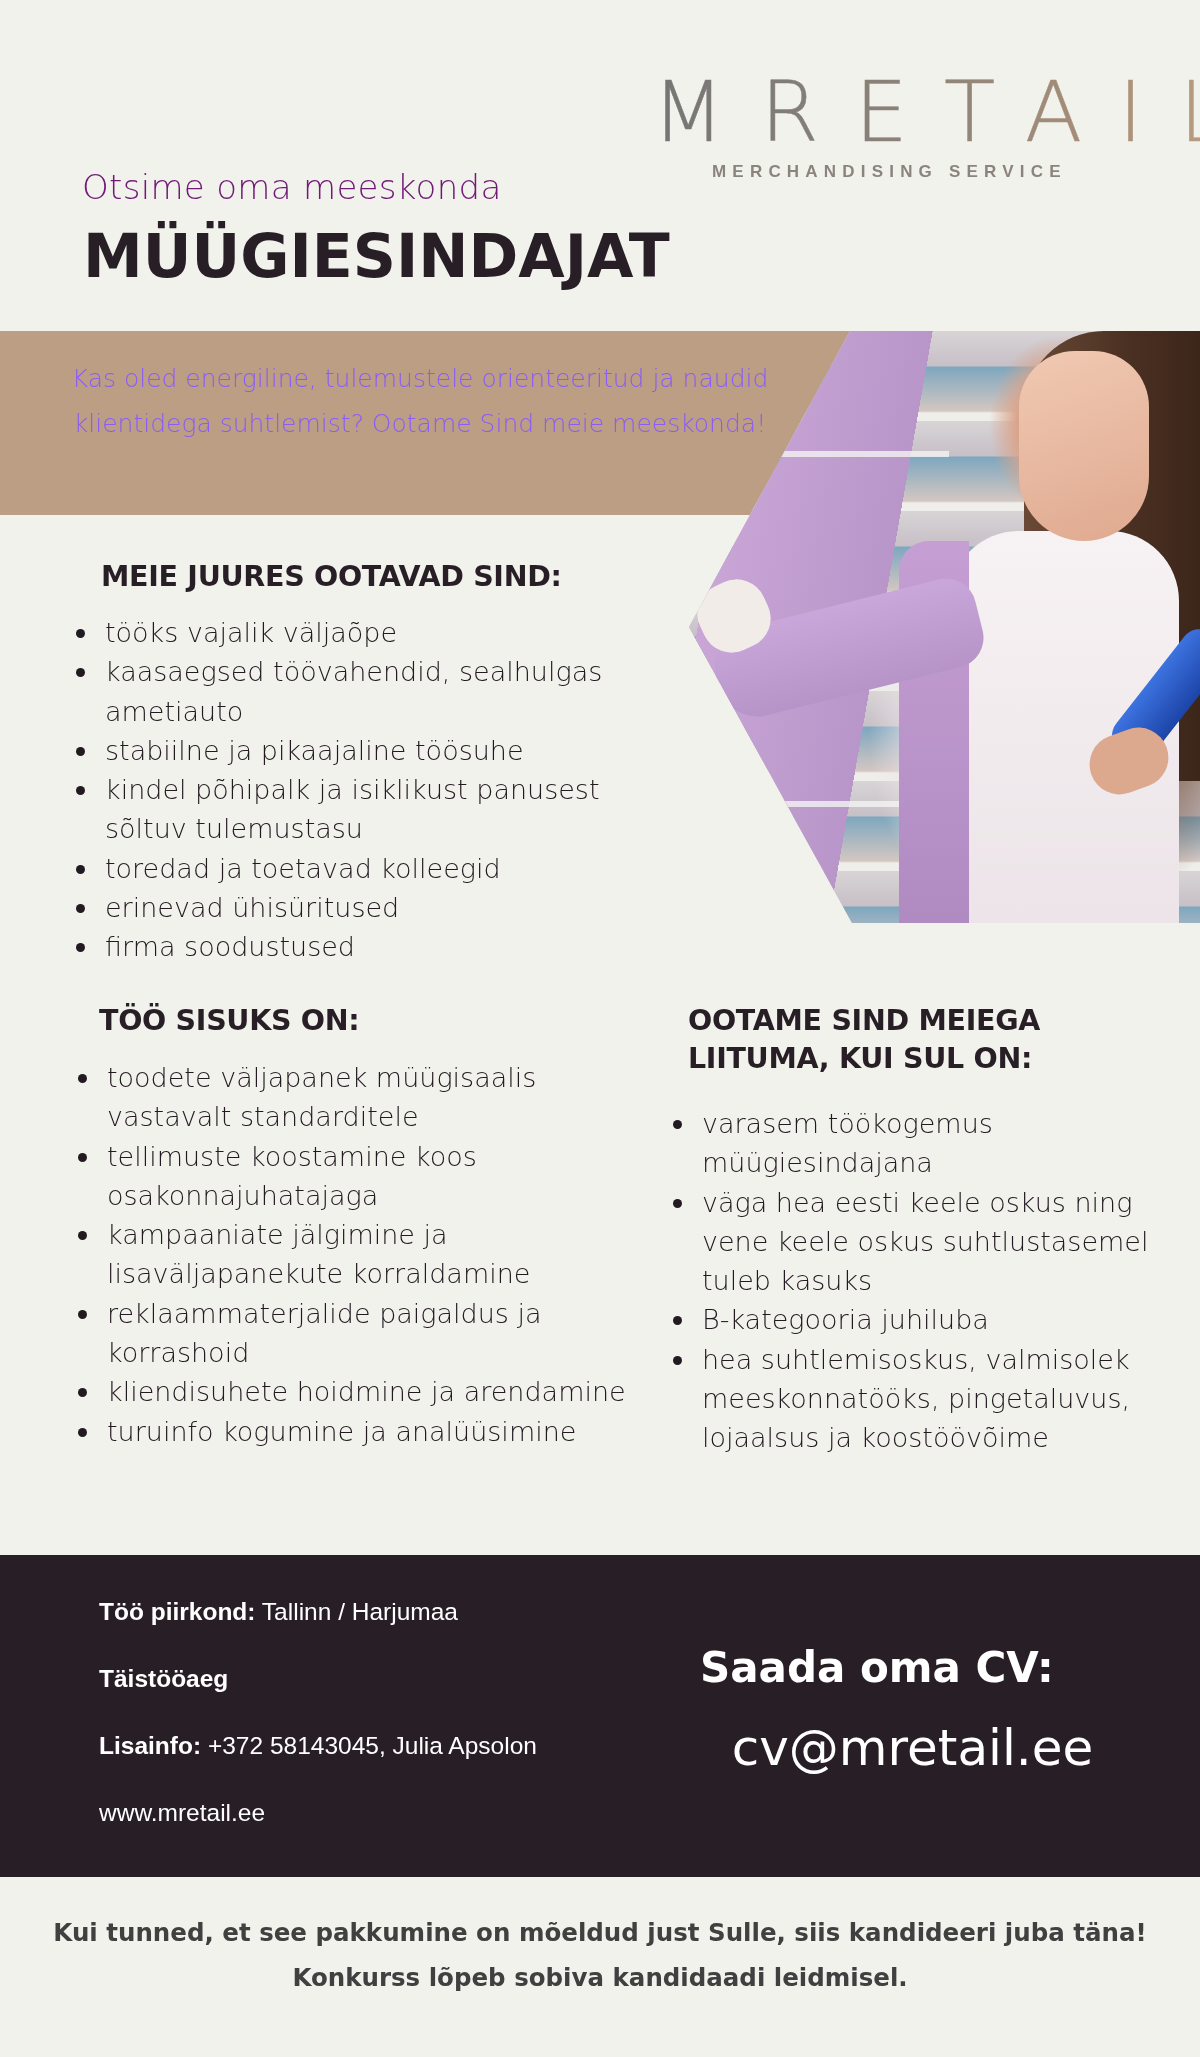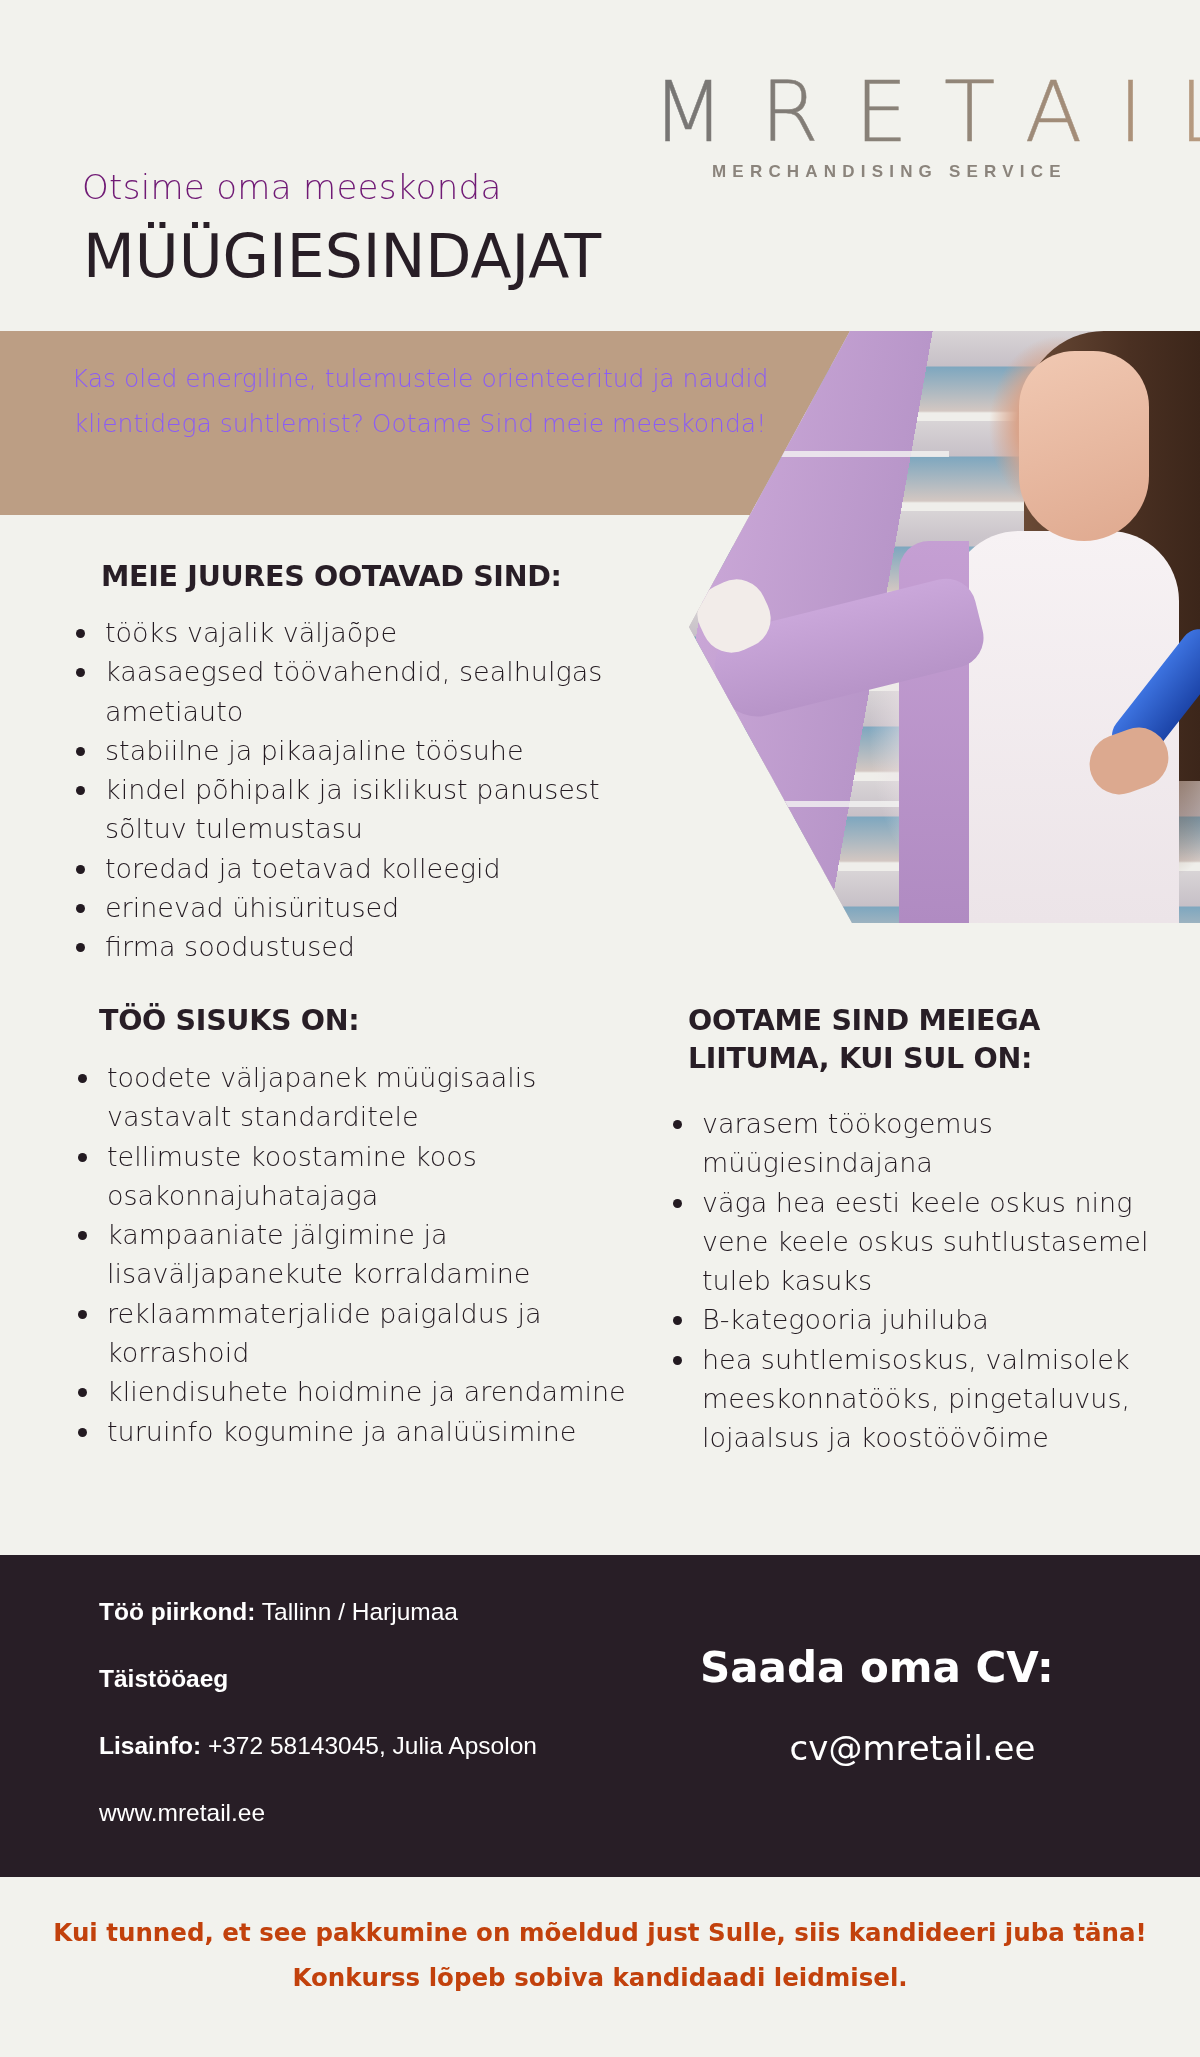--- a/index.html
+++ b/index.html
@@ -43,21 +43,21 @@
       font-family: "DejaVu Sans", sans-serif;
       font-weight: 300;
       font-size: 34px;
       line-height: 42px;
       color: #701a75;
       letter-spacing: 0.3px;
     }
     .title {
       left: 83px; top: 222px;
       font-family: "DejaVu Sans", sans-serif;
-      font-weight: 400;
+      font-weight: 700;
       font-size: 60px;
       line-height: 68px;
       color: #281e26;
       letter-spacing: 0px;
       transform: scaleY(1.0);
     }
 
     
     .banner {
       left: 0; top: 331px; width: 860px; height: 184px;
@@ -160,34 +160,34 @@
       font-size: 42px;
       line-height: 50px;
       color: #ffffff;
       padding-right: 75px;
     }
     .cta-email {
       left: 700px; top: 1722px; width: 500px;
       text-align: center;
       font-family: "DejaVu Sans", sans-serif;
       font-weight: 400;
-      font-size: 34px;
+      font-size: 50px;
       line-height: 52px;
       color: #ffffff;
       padding-right: 75px;
     }
 
     .closing {
       left: 40px; top: 1910px; width: 1120px;
       text-align: center;
       font-family: "DejaVu Sans", sans-serif;
       font-weight: 700;
       font-size: 24.5px;
       line-height: 45px;
-      color: #c2410c;
+      color: #404040;
     }
   </style>
 </head>
 <body>
 
 <div class="abs logo-word">MRETAIL</div>
 <div class="abs logo-sub">MERCHANDISING SERVICE</div>
 
 <div class="abs kicker">Otsime oma meeskonda</div>
 <h1 class="abs title">MÜÜGIESINDAJAT</h1>

